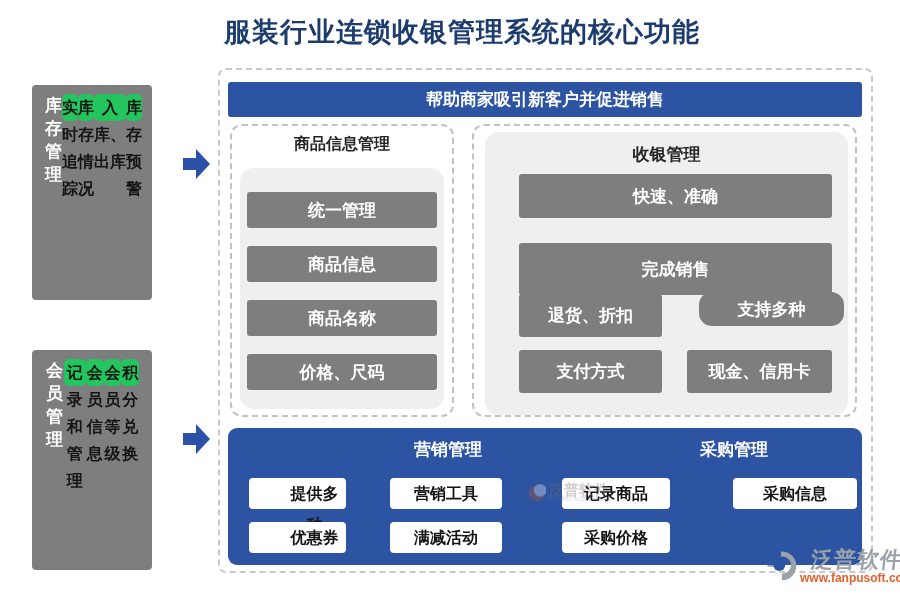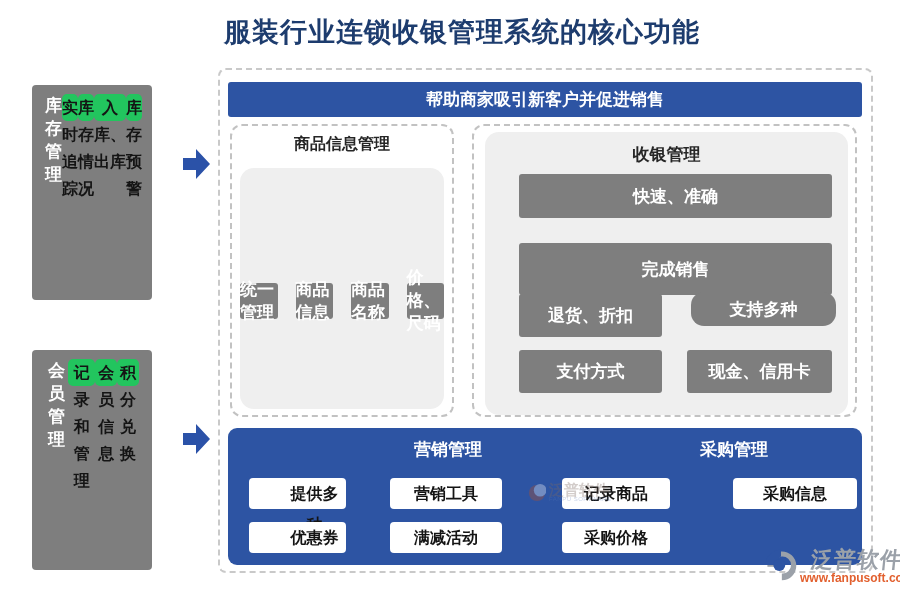--- a/index.html
+++ b/index.html
@@ -33,34 +33,34 @@
           border-radius:3px;color:#fff;font-size:17px;font-weight:bold;text-align:center;line-height:35px;}
 
   .sub-dashed{position:absolute;top:124px;height:293px;border:2px dashed #c2c2c2;border-radius:12px;}
   #product-box{left:230px;width:224px;}
   #cashier-box{left:472px;width:385px;}
 
   #product-box .hdr{position:absolute;top:8px;left:0;width:100%;text-align:center;
                     font-size:16px;font-weight:bold;color:#262626;}
   #product-inner{position:absolute;left:8px;top:42px;width:204px;height:241px;
                  background:var(--lightgray);border-radius:14px;padding-top:24px;
-                 display:flex;flex-direction:row;align-items:center;gap:18px;}
+                 display:flex;flex-direction:column;align-items:center;gap:18px;}
   .gbtn{background:var(--gray);color:#fff;font-size:17px;font-weight:bold;border-radius:3px;
         display:flex;align-items:center;justify-content:center;}
   #product-inner .gbtn{width:190px;height:36px;}
 
   #cashier-inner{position:absolute;left:11px;top:6px;width:363px;height:283px;
                  background:var(--lightgray);border-radius:14px;}
   #cashier-inner .hdr{position:absolute;top:11px;left:0;width:100%;text-align:center;
                       font-size:17px;font-weight:bold;color:#262626;}
   #cashier-inner .gbtn{position:absolute;}
   .cb-full1{left:34px;top:42px;width:313px;height:44px;}
   .cb-full2{left:34px;top:111px;width:313px;height:52px;}
   .cb-g0{left:34px;top:162px;width:143px;height:43px;}
-  .cb-g1{left:206px;top:160px;width:145px;height:34px;border-radius:13px;}
+  .cb-g1{left:214px;top:160px;width:145px;height:34px;border-radius:13px;}
   .cb-g2{left:34px;top:218px;width:143px;height:43px;}
   .cb-g3{left:202px;top:218px;width:145px;height:43px;}
 
   
   .bottom-box{position:absolute;left:228px;top:428px;width:634px;height:137px;
               background:var(--blue);border-radius:9px;}
   .bottom-box .bhdr{position:absolute;top:10px;width:200px;text-align:center;
                     color:#fff;font-size:17px;font-weight:bold;}
   #mkt-hdr{left:120px;} #pur-hdr{left:406px;}
   .wbtn{position:absolute;background:#fff;border-radius:4px;height:31px;line-height:31px;
@@ -94,20 +94,21 @@
     <div class="itm">实时追踪</div>
     <div class="itm">库存情况</div>
     <div class="itm">入库、出库</div>
     <div class="itm">库存预警</div>
   </div>
 
   <div class="side-panel" id="member-panel">
     <div class="hdr">会员管理</div>
     <div class="itm">记录和管理</div>
     <div class="itm">会员信息</div>
+    <div class="itm">会员等级</div>
     <div class="itm">积分兑换</div>
   </div>
 
   <svg class="arrow" id="arrow-1" viewBox="0 0 27 32">
     <polygon points="0,10 13,10 13,1 27,16 13,31 13,22 0,22" fill="#2b52a8"></polygon>
   </svg>
   <svg class="arrow" id="arrow-2" viewBox="0 0 27 32">
     <polygon points="0,10 13,10 13,1 27,16 13,31 13,22 0,22" fill="#2b52a8"></polygon>
   </svg>
 

